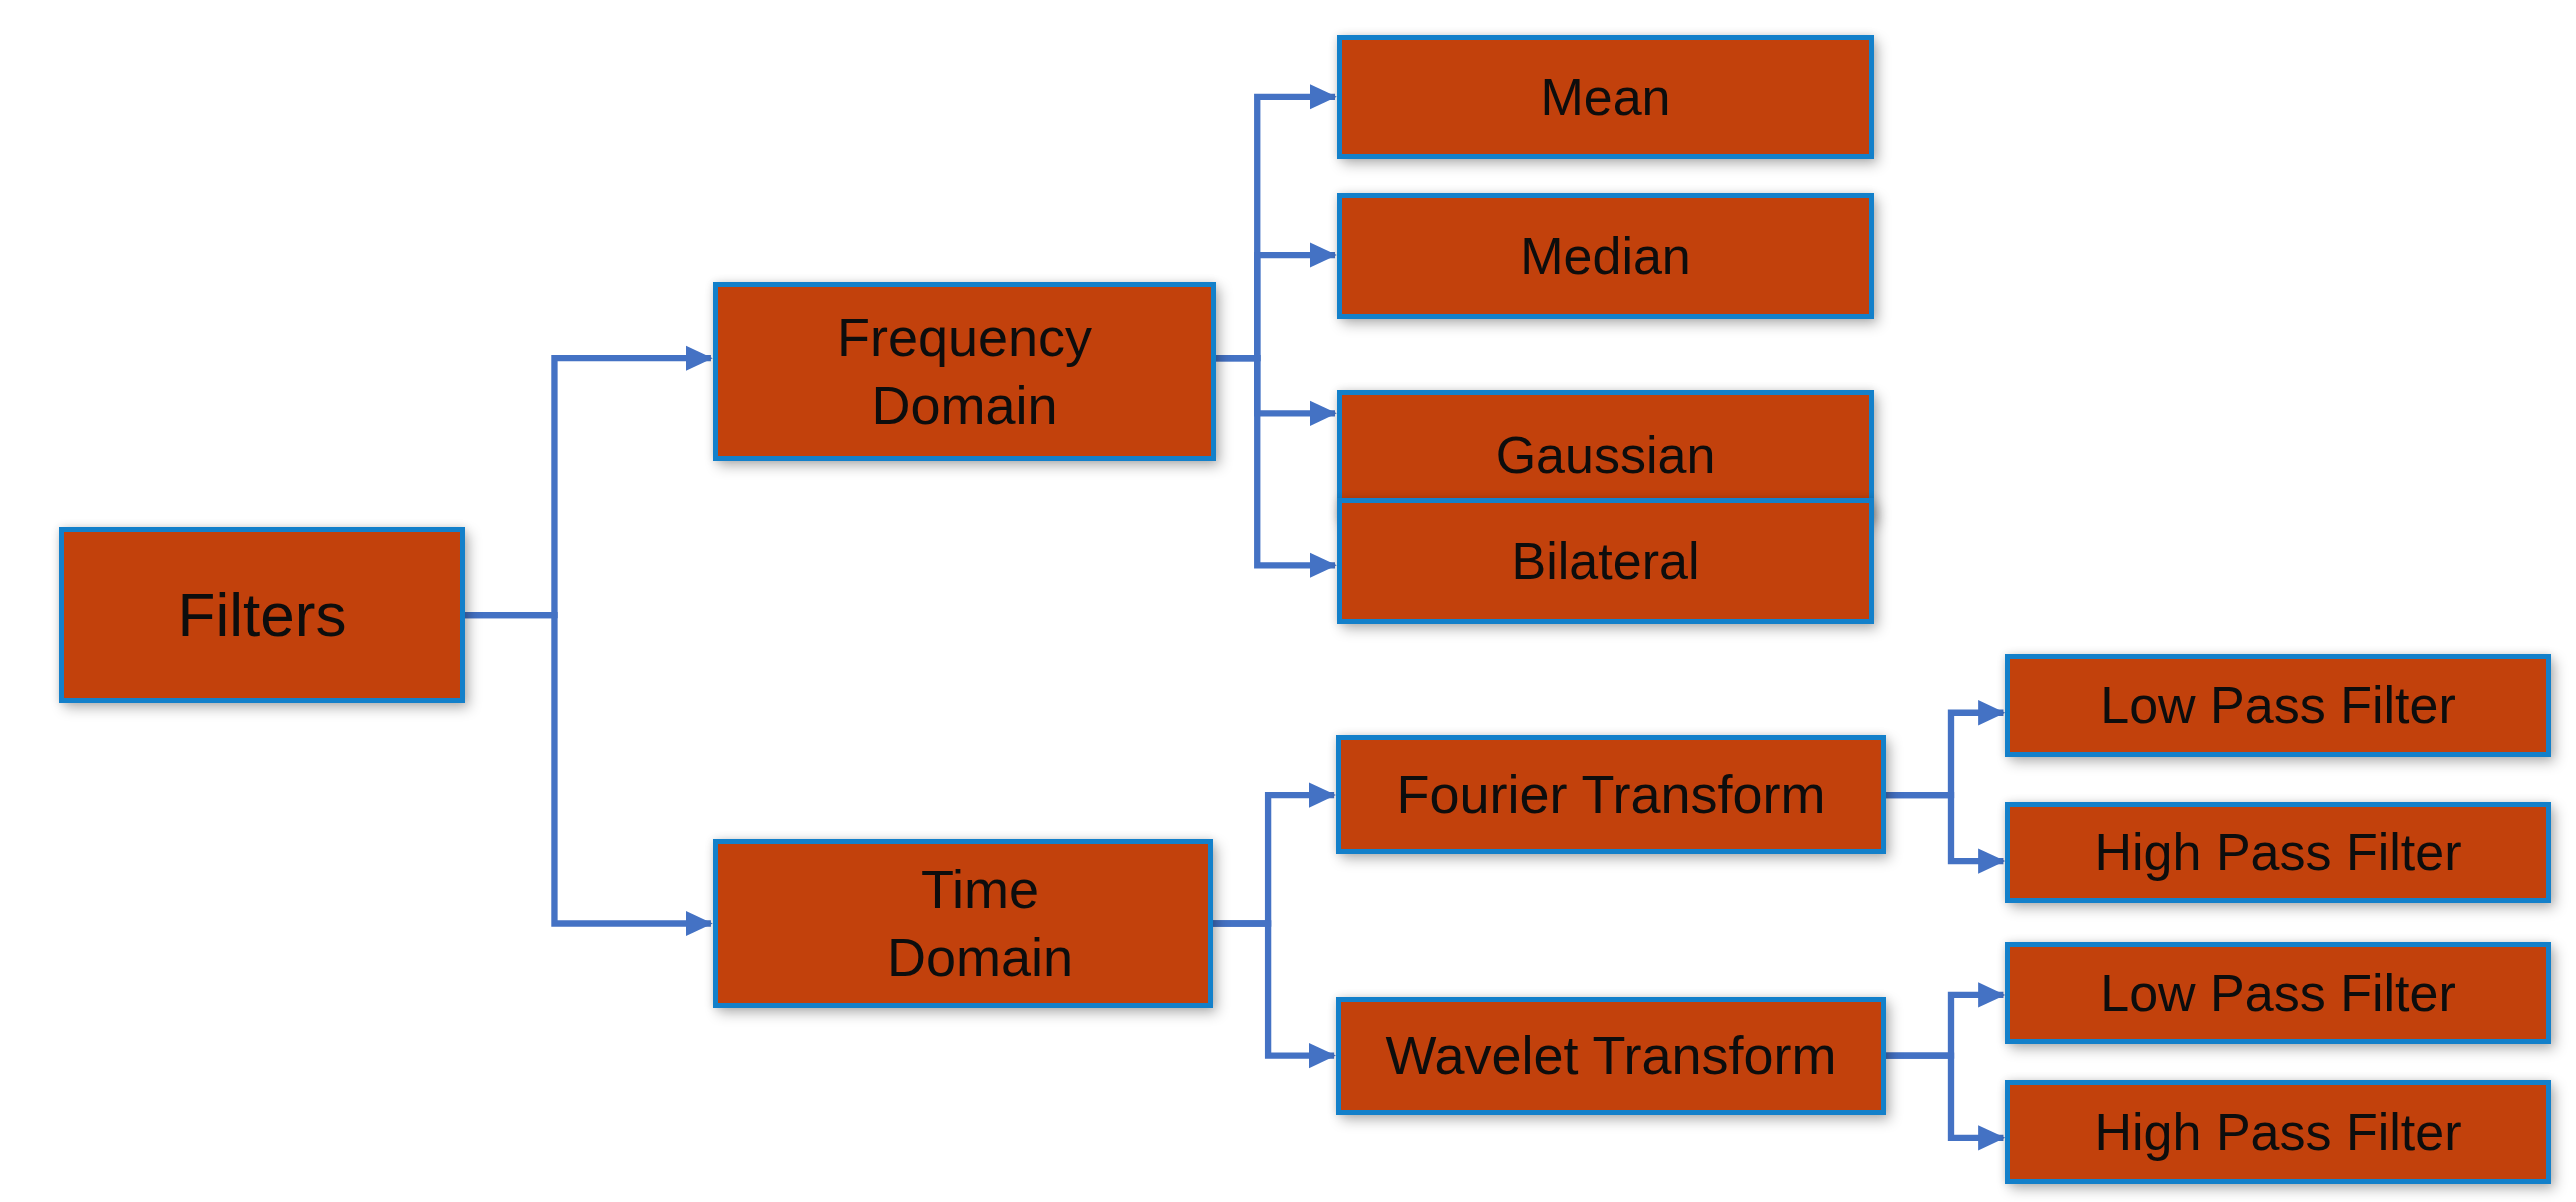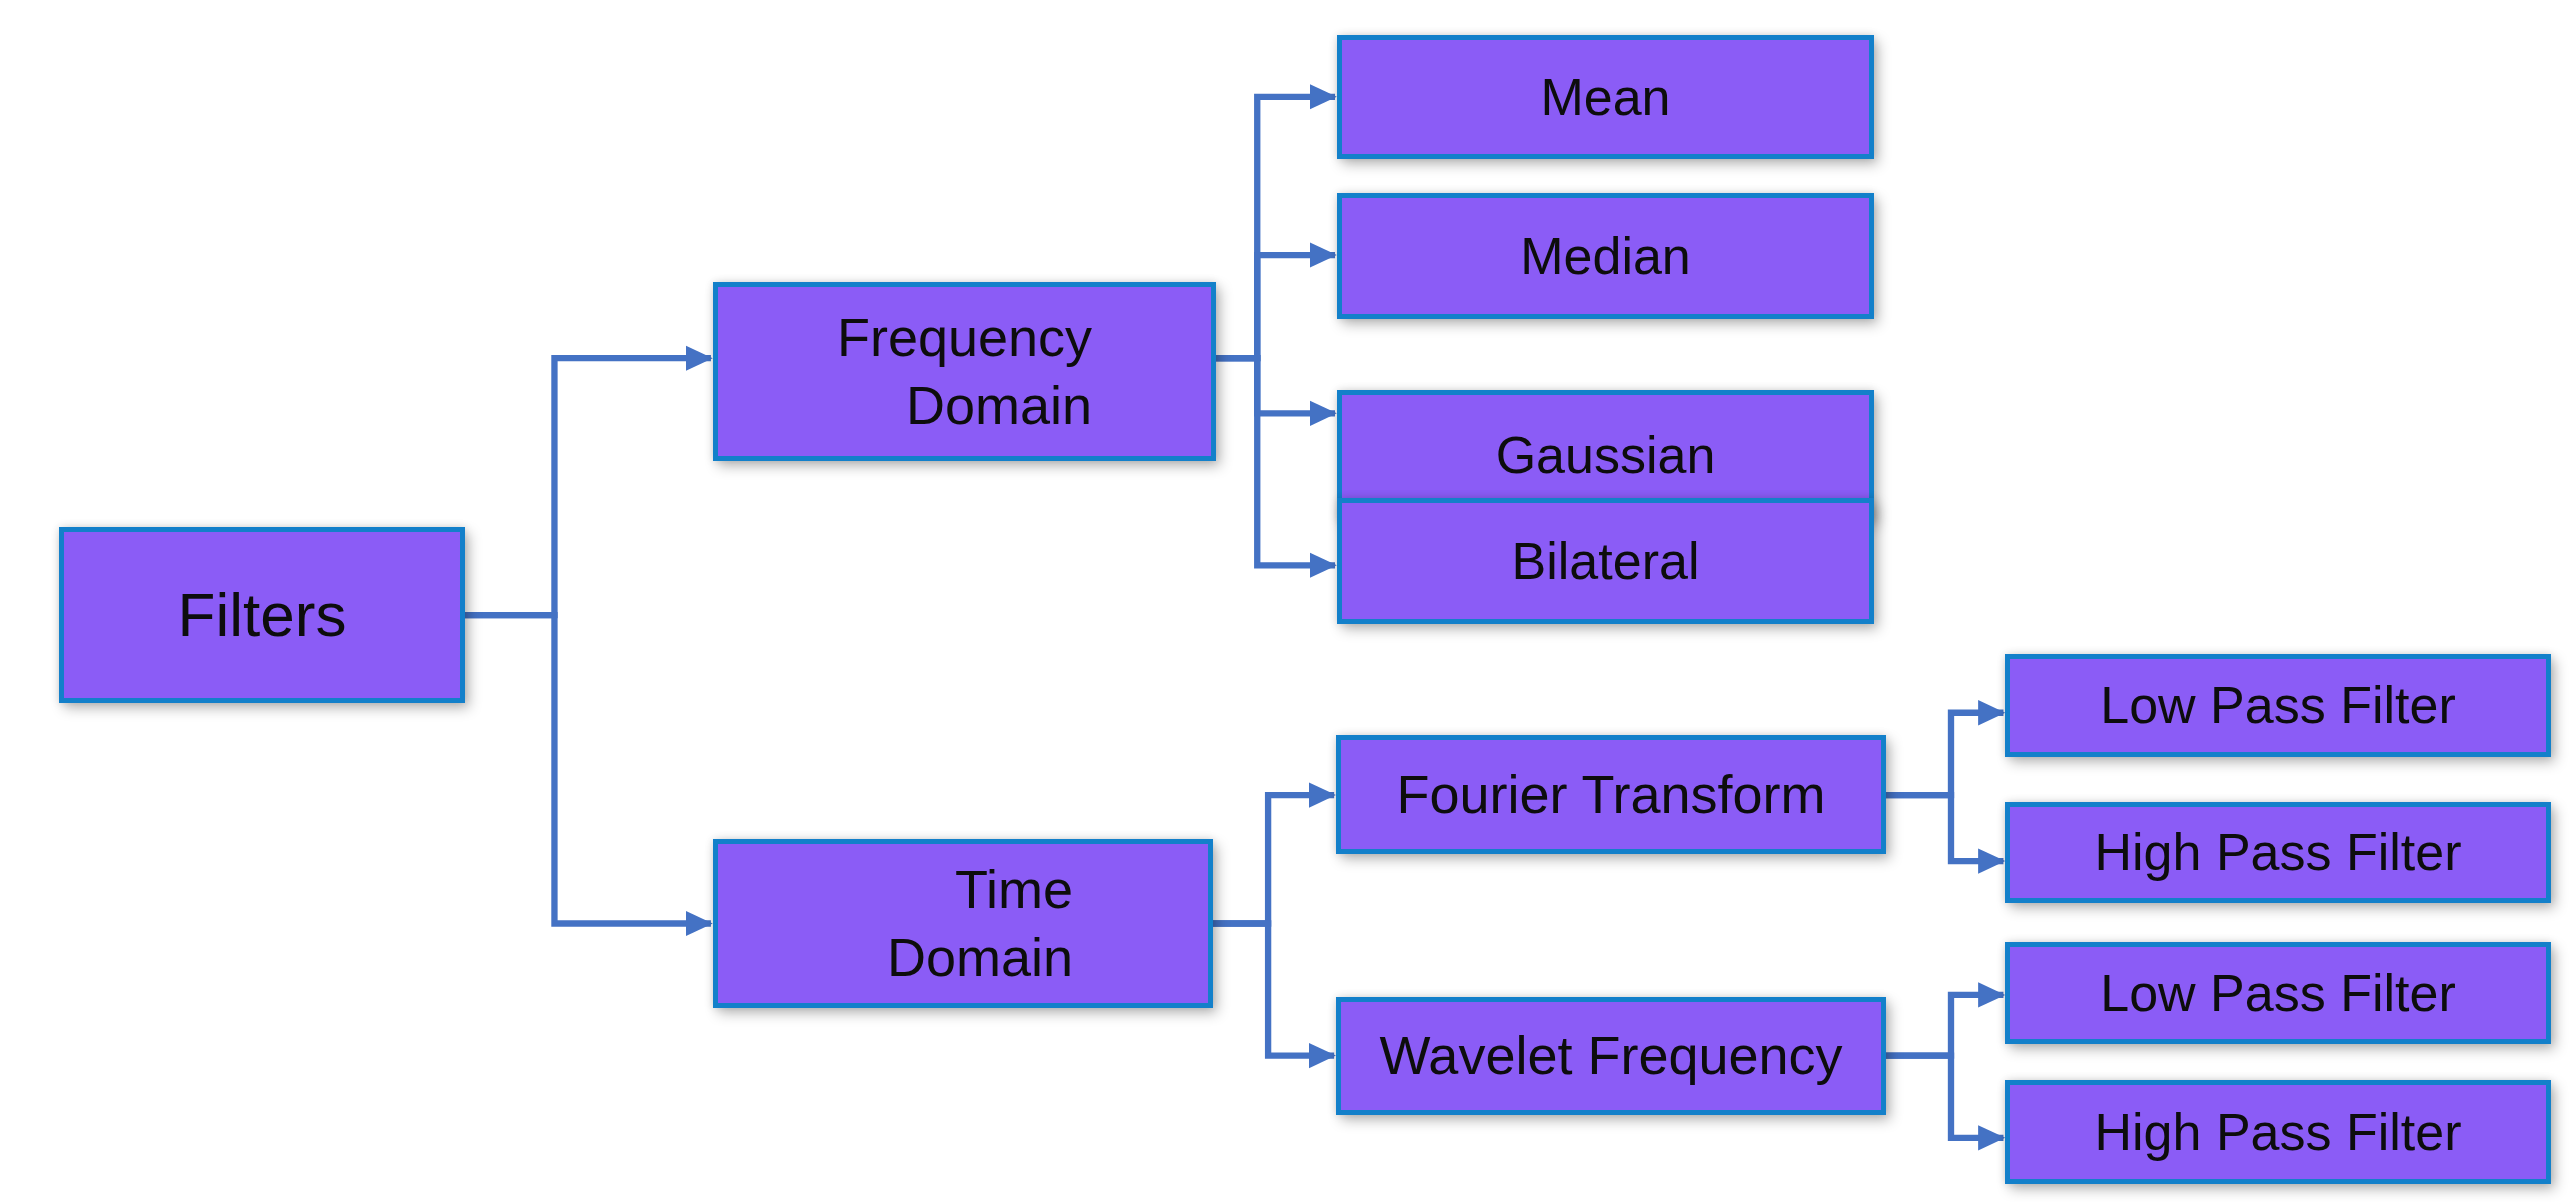--- a/index.html
+++ b/index.html
@@ -18,27 +18,27 @@
   }
   .edge {
     fill: none;
     stroke: #4472c4;
     stroke-width: 7;
     stroke-linejoin: miter;
   }
   .node {
     position: absolute;
     box-sizing: border-box;
-    background: #8b5cf6;
+    background: #c2410c;
     border: 5.4px solid #1380ca;
     box-shadow: 5.4px 6.3px 12.7px rgba(0,0,0,0.28), 0 0 8.1px rgba(0,0,0,0.13);
     display: flex;
     align-items: center;
     justify-content: center;
-    text-align: right;
+    text-align: center;
     color: #0d0d0d;
     white-space: pre-line;
     line-height: 1.25;
   }
   .node--root { font-size: 62px; }
   .node--mid  { font-size: 54px; }
   .node--leaf { font-size: 52px; }
 
   
   #n-filters   { left:   30px; top:  527px; width: 406px; height: 176px; margin-left: 29px; }
@@ -91,21 +91,21 @@
   <div id="n-mean" class="node node--leaf">Mean</div>
 
   <div id="n-median" class="node node--leaf">Median</div>
 
   <div id="n-gaussian" class="node node--leaf">Gaussian</div>
 
   <div id="n-bilateral" class="node node--leaf">Bilateral</div>
 
   <div id="n-fourier" class="node node--mid">Fourier Transform</div>
 
-  <div id="n-wavelet" class="node node--mid">Wavelet Frequency</div>
+  <div id="n-wavelet" class="node node--mid">Wavelet Transform</div>
 
   <div id="n-flpf" class="node node--leaf">Low Pass Filter</div>
 
   <div id="n-fhpf" class="node node--leaf">High Pass Filter</div>
 
   <div id="n-wlpf" class="node node--leaf">Low Pass Filter</div>
 
   <div id="n-whpf" class="node node--leaf">High Pass Filter</div>
 
 </div>

